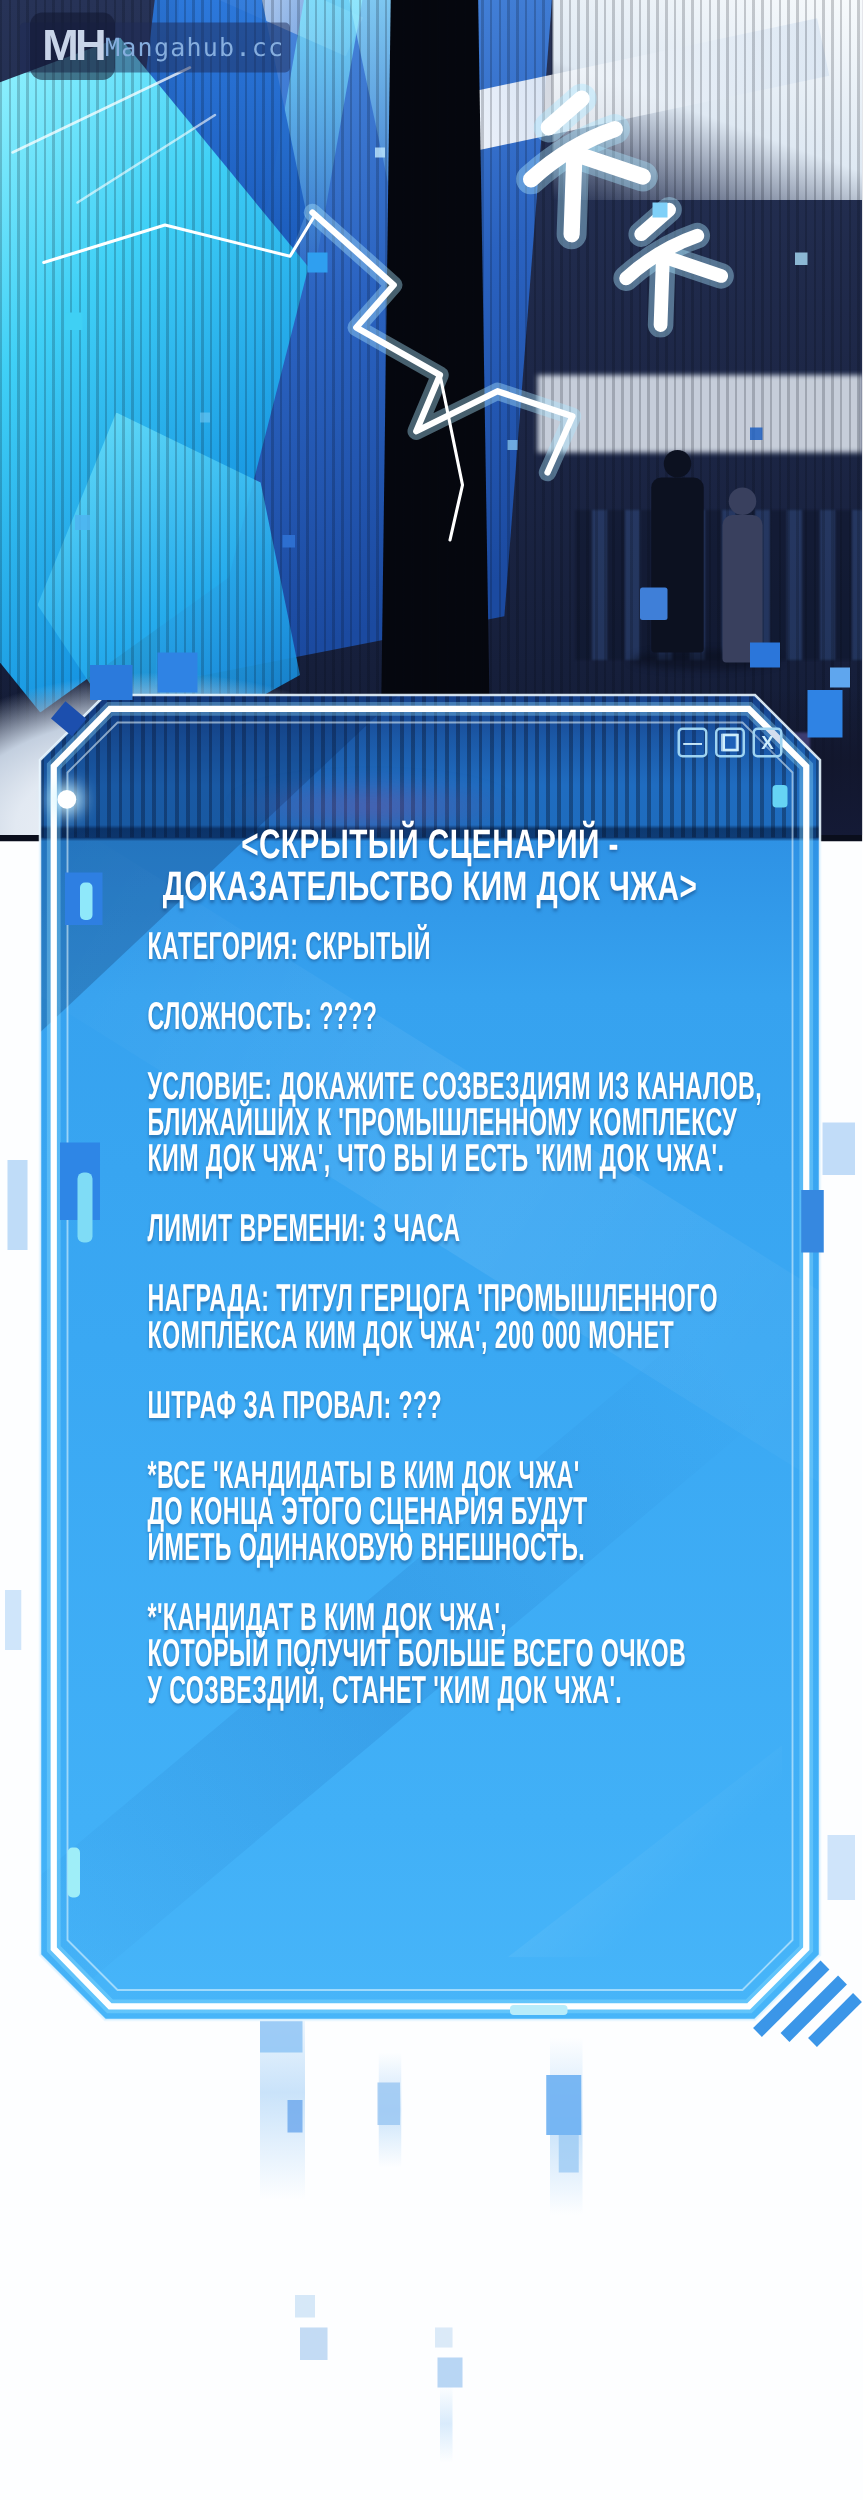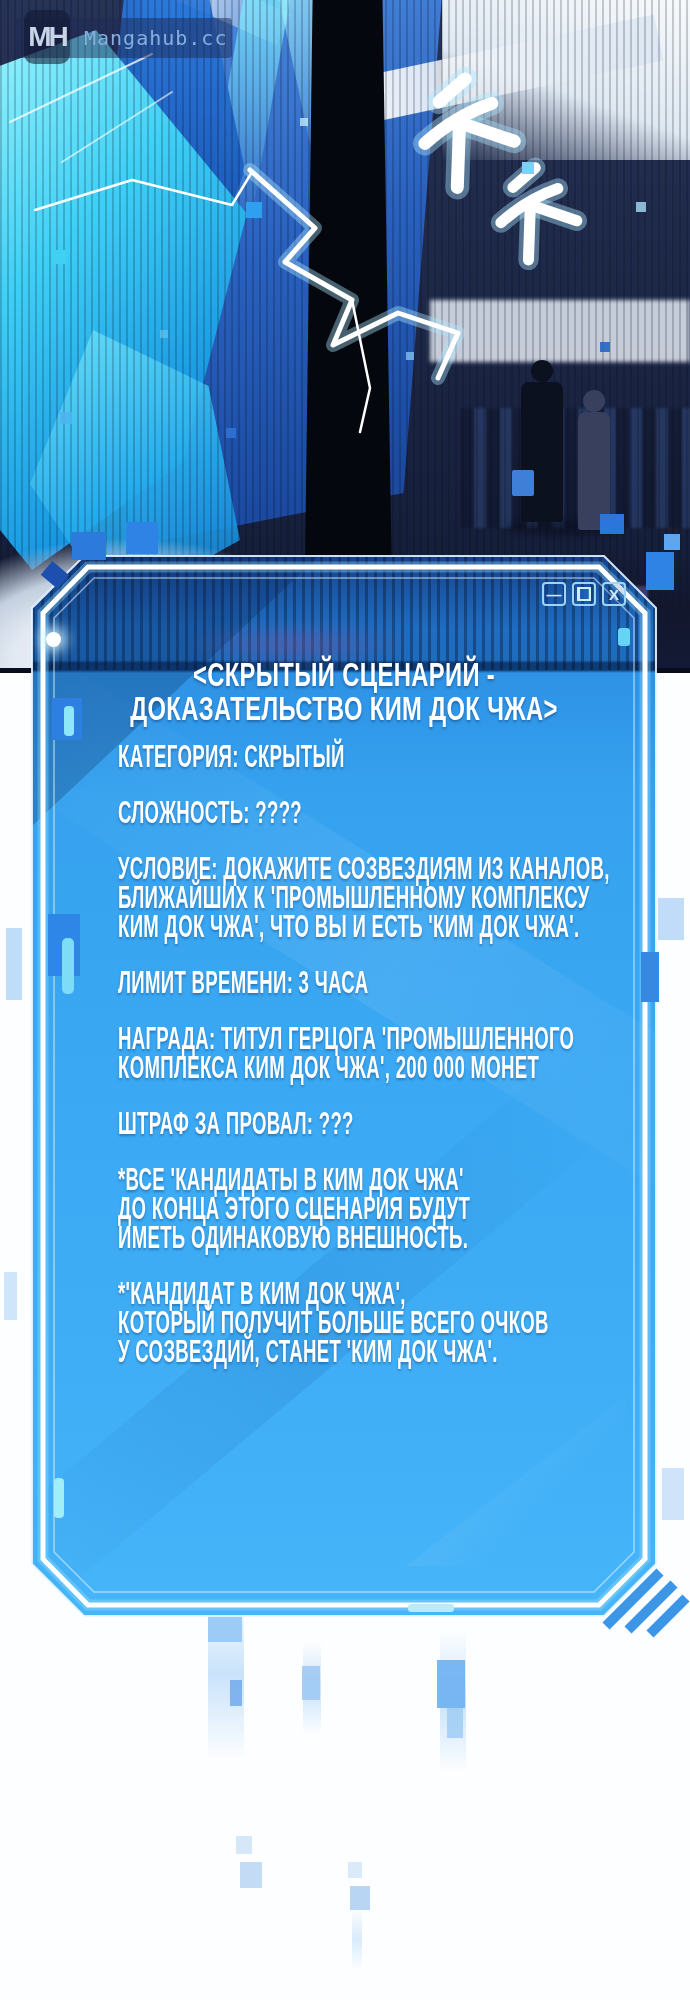--- a/index.html
+++ b/index.html
@@ -57,22 +57,22 @@
         width:22px;height:22px;border-radius:50%;background:inherit;}
   .f1{left:521px;top:382px;width:42px;height:140px;}
   .f2{left:578px;top:412px;width:32px;height:118px;background:#39405e;}
   .bag{left:512px;top:470px;width:22px;height:26px;background:#3f7fd8;border-radius:2px;}
   .fshadow{left:505px;top:520px;width:120px;height:16px;border-radius:50%;
         background:rgba(8,12,26,.5);filter:blur(3px);}
   .px{position:absolute;}
   
   .watermark{position:absolute;left:16px;top:18px;width:216px;height:40px;
         background:rgba(30,42,86,.5);border-radius:4px;}
-  .wm-logo{position:absolute;left:8px;top:-8px;width:46px;height:54px;border-radius:10px;
-        background:rgba(16,22,48,.55);color:#c8d4e8;font-weight:bold;font-size:28px;
+  .wm-logo{position:absolute;left:8px;top:-8px;width:68px;height:54px;border-radius:10px;
+        background:rgba(16,22,48,.55);color:#c8d4e8;font-weight:bold;font-size:35px;
         letter-spacing:-3px;display:flex;align-items:center;justify-content:center;}
   .wm-text{position:absolute;left:68px;top:8px;color:#86aede;font-family:"DejaVu Sans Mono",monospace;
         font-size:20px;letter-spacing:1px;}
 
   
   .syswin{position:absolute;left:32px;top:556px;width:624px;height:1060px;}
   .win-fill{position:absolute;inset:0;
      clip-path:polygon(52px 0,calc(100% - 52px) 0,100% 52px,100% calc(100% - 52px),
                        calc(100% - 52px) 100%,52px 100%,0 calc(100% - 52px),0 52px);
      background:linear-gradient(180deg,#16408a 0px,#1b58a6 34px,#1f6cc0 72px,#1e6cbe 104px,

